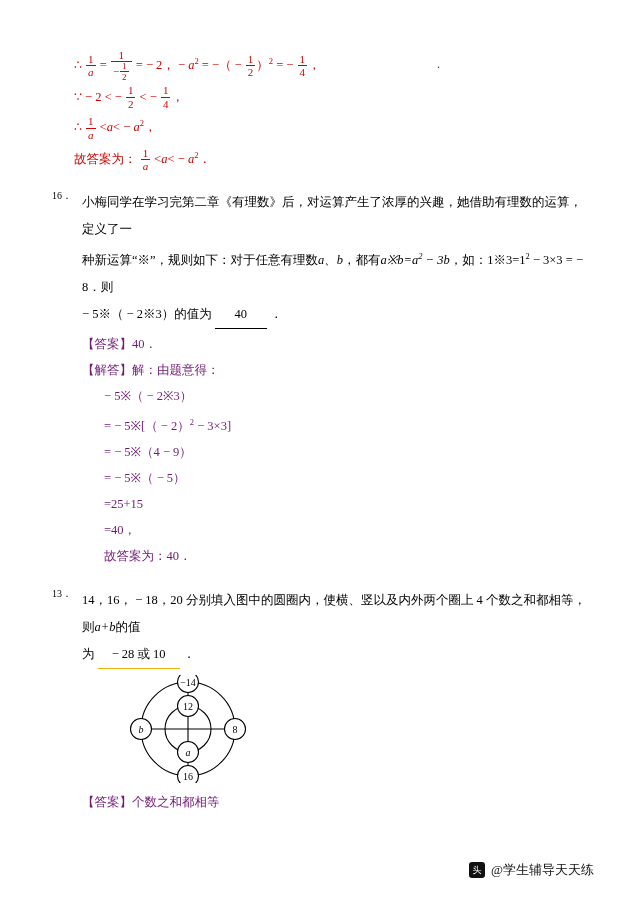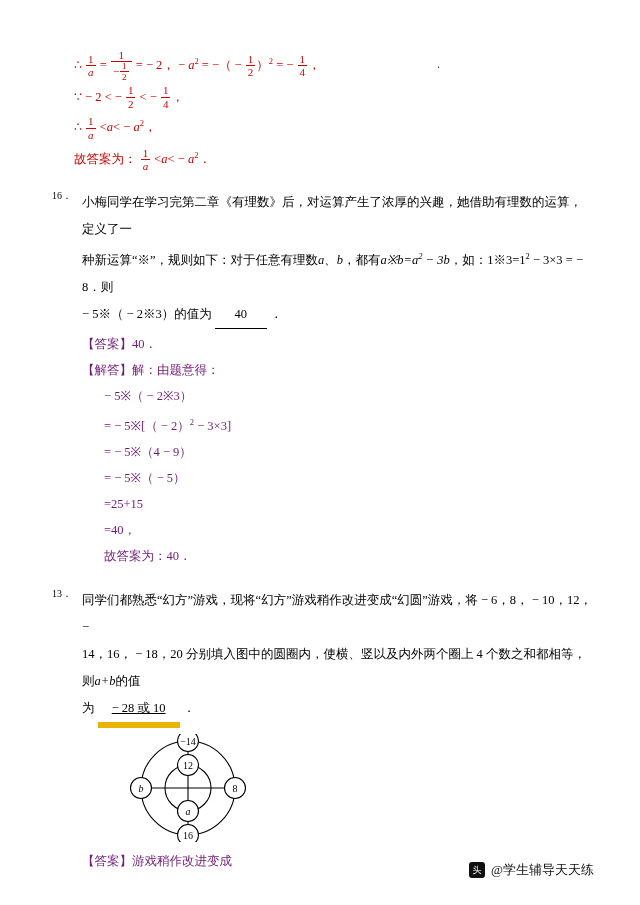--- a/index.html
+++ b/index.html
@@ -80,26 +80,25 @@
     line-height: 27px;
   }
   .ul {
     border-bottom: 1px solid #000;
     display: inline-block;
     min-width: 40px;
     text-align: center;
     padding: 0 6px;
   }
   .ul-red {
-    border-bottom: 6px solid #eab308;
+    border-bottom: 1px solid #eab308;
     display: inline-block;
     min-width: 70px;
     text-align: center;
     padding: 0 6px;
-    text-decoration: underline;
   }
   .ansline {
     font-size: 12.5px;
     line-height: 26px;
     color: #701a75;
   }
   .sect {
     margin-top: 2px;
   }
 
@@ -212,21 +211,20 @@
       <div class="ansline indent3">= − 5※（ − 5）</div>
       <div class="ansline indent3">=25+15</div>
       <div class="ansline indent3">=40，</div>
 
       <div class="ansline indent3">故答案为：40．</div>
     </div>
 
     <div class="qblock" style="margin-top:18px;">
       <div class="qnum">13．</div>
 
-      <div class="qline">同学们都熟悉“幻方”游戏，现将“幻方”游戏稍作改进变成“幻圆”游戏，将 − 6，8， − 10，12， −</div>
 
       <div class="qline">
         <span>14，16， − 18，20 分别填入图中的圆圈内，使横、竖以及内外两个圈上 4 个数之和都相等，则</span><span class="it">a+b</span><span>的值</span>
       </div>
 
       <div class="qline">
         <span>为</span>
         <span class="ul-red">− 28 或 10</span>
         <span>．</span>
       </div>
@@ -256,21 +254,21 @@
 
           <circle cx="70" cy="77" r="10.5" fill="#fff" stroke="#000" stroke-width="1.1"></circle>
           <text x="70" y="81" text-anchor="middle" font-family="Liberation Serif, serif" font-style="italic" font-size="10">a</text>
 
           <circle cx="70" cy="101" r="10.5" fill="#fff" stroke="#000" stroke-width="1.1"></circle>
           <text x="70" y="105" text-anchor="middle" font-family="Liberation Serif, serif" font-size="10">16</text>
         </svg>
       </div>
 
       <div class="ansline">
-        <span>【答案】</span><span>游戏稍作改进变成</span>
+        <span>【答案】</span><span>个数之和都相等</span>
       </div>
 
       <div class="ansline">
         
       </div>
     </div>
 
   </div>
 
   <div class="footer">

